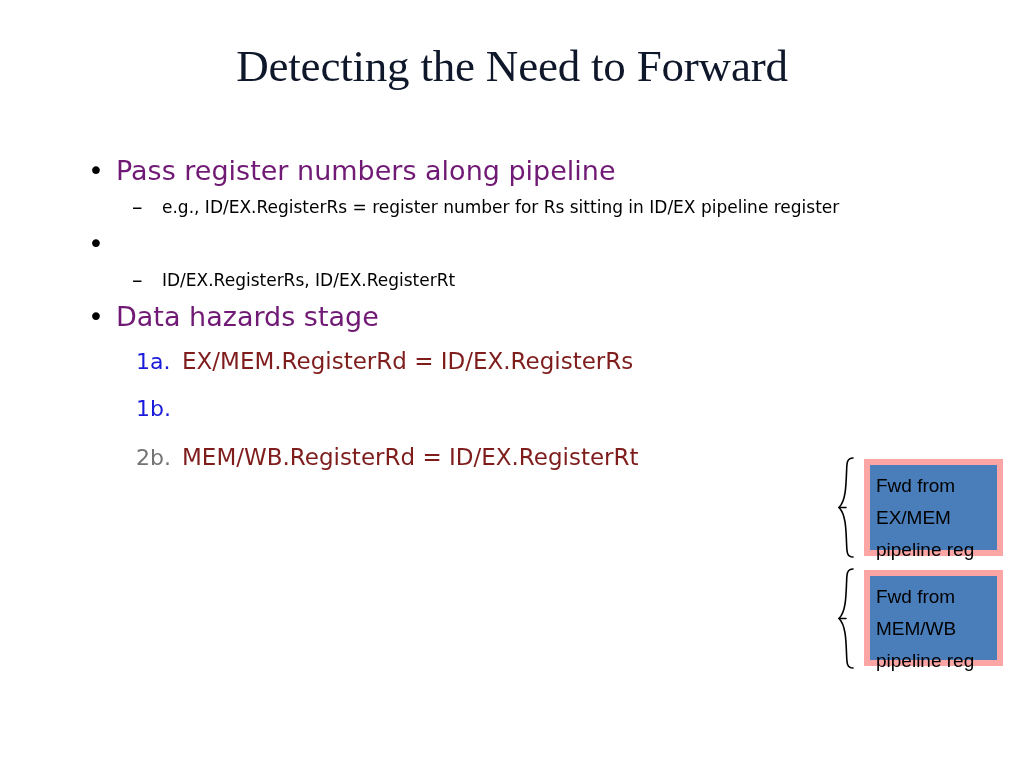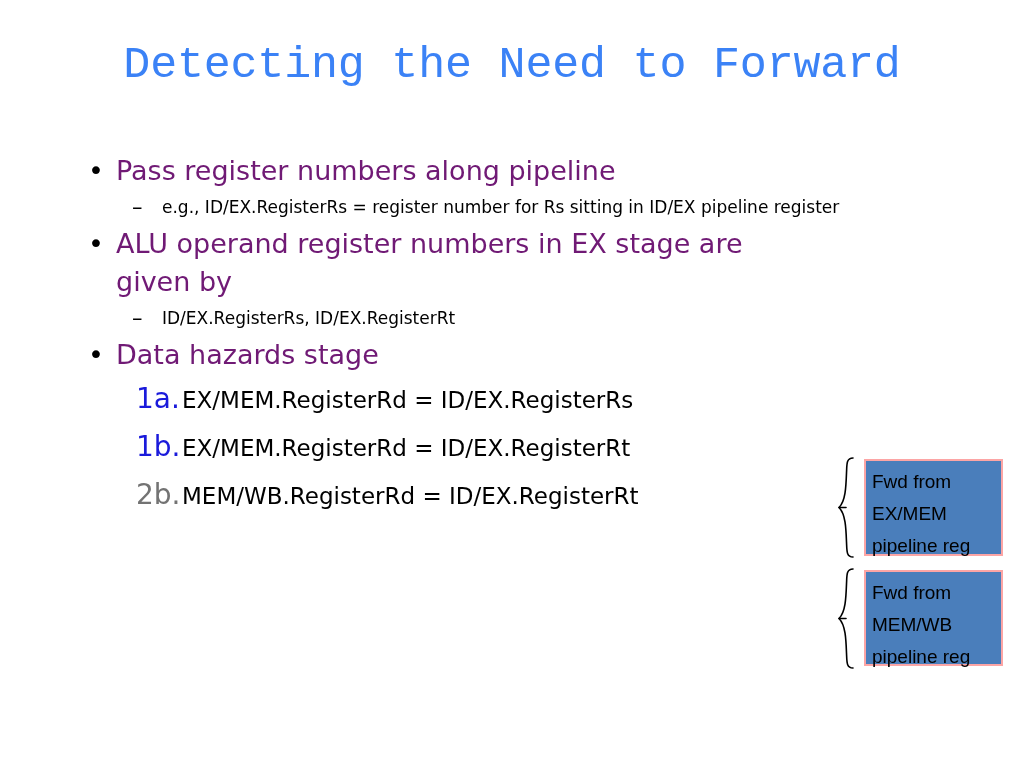--- a/index.html
+++ b/index.html
@@ -20,25 +20,25 @@
     overflow: hidden;
   }
 
   
   #slide-title {
     position: absolute;
     left: 0;
     top: 38px;
     width: 1024px;
     text-align: center;
-    font-family: Liberation Mono, monospace;
+    font-family: Liberation Serif, serif;
     font-size: 45px;
     font-weight: 400;
     line-height: 56px;
-    color: #3b82f6;
+    color: #0f172a;
     letter-spacing: -0.2px;
     white-space: nowrap;
   }
 
   
   #body-content {
     position: absolute;
     left: 84px;
     top: 152px;
     width: 800px;
@@ -100,40 +100,40 @@
   .hazard {
     display: flex;
     align-items: baseline;
     padding-left: 52px;
     height: 48px;
   }
   .hazard .num {
     flex: 0 0 auto;
     width: 46px;
     font-family: "DejaVu Sans", sans-serif;
-    font-size: 28px;
+    font-size: 22px;
     line-height: 34px;
     font-weight: 400;
   }
   .hazard .txt {
     flex: 0 0 auto;
     font-family: "DejaVu Sans", sans-serif;
     font-size: 23px;
     line-height: 34px;
-    color: #000000;
+    color: #7f1d1d;
     white-space: nowrap;
   }
 
   
   .callout {
     position: absolute;
     width: 139px;
     box-sizing: border-box;
     background: #4A7EBB;
-    border: 2px solid #fca5a5;
+    border: 6px solid #fca5a5;
     font-family: "Liberation Sans", sans-serif;
     font-size: 19px;
     line-height: 32px;
     color: #000000;
     padding: 5px 0 0 6px;
     overflow: visible;
     white-space: nowrap;
   }
   #callout-exmem { left: 864px; top: 459px; height: 97px; }
   #callout-memwb { left: 864px; top: 570px; height: 96px; }
@@ -161,42 +161,40 @@
       <span class="marker">•</span>
       <span class="txt">Pass register numbers along pipeline</span>
     </div>
     <div class="bullet2">
       <span class="marker">–</span>
       <span class="txt">e.g., ID/EX.RegisterRs = register number for Rs sitting in ID/EX pipeline register</span>
     </div>
 
     <div class="bullet1 wrap">
       <span class="marker">•</span>
-      <span class="txt">ALU operand register numbers in EX stage are given by</span>
     </div>
     <div class="bullet2">
       <span class="marker">–</span>
       <span class="txt">ID/EX.RegisterRs, ID/EX.RegisterRt</span>
     </div>
 
     <div class="bullet1">
       <span class="marker">•</span>
       <span class="txt">Data hazards stage</span>
     </div>
 
     <div class="hazard-list">
 
       <div class="hazard">
         <span class="num" style="color:#1A1ADB">1a.</span>
         <span class="txt">EX/MEM.RegisterRd = ID/EX.RegisterRs</span>
       </div>
 
       <div class="hazard">
         <span class="num" style="color:#1A1ADB">1b.</span>
-        <span class="txt">EX/MEM.RegisterRd = ID/EX.RegisterRt</span>
       </div>
 
 
       <div class="hazard">
         <span class="num" style="color:#737373">2b.</span>
         <span class="txt">MEM/WB.RegisterRd = ID/EX.RegisterRt</span>
       </div>
 
     </div>
   </div>

